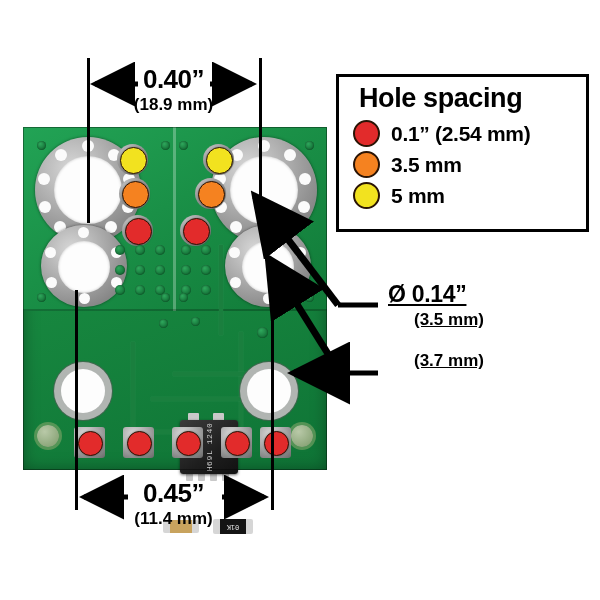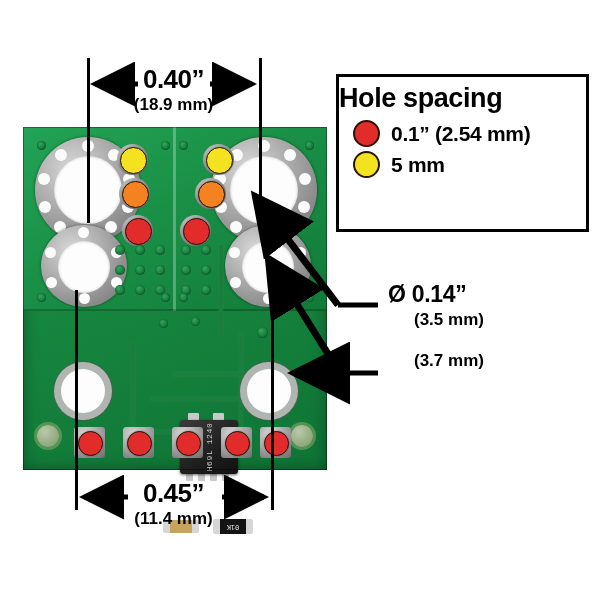--- a/index.html
+++ b/index.html
@@ -73,28 +73,28 @@
   
   .vline{position:absolute;background:#000;width:3px;}
   svg.overlay{position:absolute;left:0;top:0;width:600px;height:600px;
       pointer-events:none;}
 
   
   .dimtxt{position:absolute;text-align:center;font-weight:bold;color:#000;}
   .dim-main{font-size:26px;letter-spacing:-.5px;}
   .dim-sub{font-size:17px;}
 
-  .annot{position:absolute;font-weight:bold;color:#000;}
+  .annot{position:absolute;font-weight:bold;color:#000;text-decoration:underline;}
   .annot .l1{font-size:23px;white-space:nowrap;letter-spacing:-.3px;}
   .annot .l2{font-size:17px;margin-left:26px;margin-top:2px;}
 
   
   .legend{position:absolute;left:336px;top:74px;width:253px;height:158px;
       background:#fff;border:3px solid #000;box-sizing:border-box;}
-  .legend h2{margin:0;padding:6px 0 2px 0;font-size:27px;font-weight:bold;
+  .legend h2{margin:0;padding:6px 0 2px 20px;font-size:27px;font-weight:bold;
       letter-spacing:-.4px;color:#000;}
   .lrow{display:flex;align-items:center;margin:4px 0 4px 14px;}
   .lswatch{width:23px;height:23px;border-radius:50%;border:2px solid #2a1405;
       flex:0 0 auto;}
   .ltxt{font-size:21px;font-weight:bold;margin-left:11px;white-space:nowrap;
       letter-spacing:-.3px;color:#000;}
 </style>
 </head>
 <body>
 
@@ -281,20 +281,24 @@
   </div>
 
   <div class="legend">
     <h2>Hole spacing</h2>
 
     <div class="lrow">
       <div class="lswatch" style="background:#e22b2b;"></div>
       <div class="ltxt">0.1” (2.54 mm)</div>
     </div>
 
+    <div class="lrow">
+      <div class="lswatch" style="background:#f58220;"></div>
+      <div class="ltxt">3.5 mm</div>
+    </div>
 
     <div class="lrow">
       <div class="lswatch" style="background:#f2e21f;"></div>
       <div class="ltxt">5 mm</div>
     </div>
   </div>
 
 </div>
 
 </body></html>

